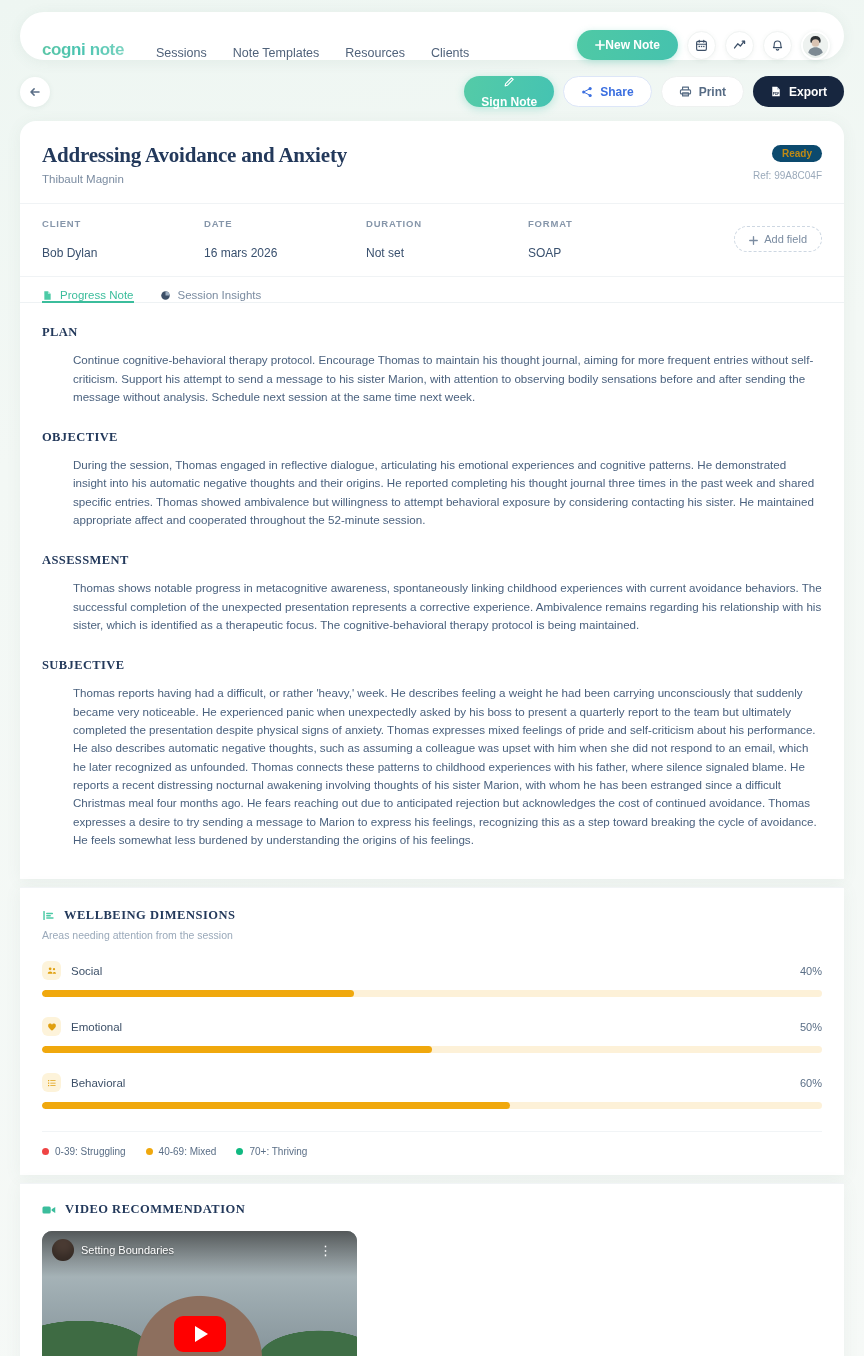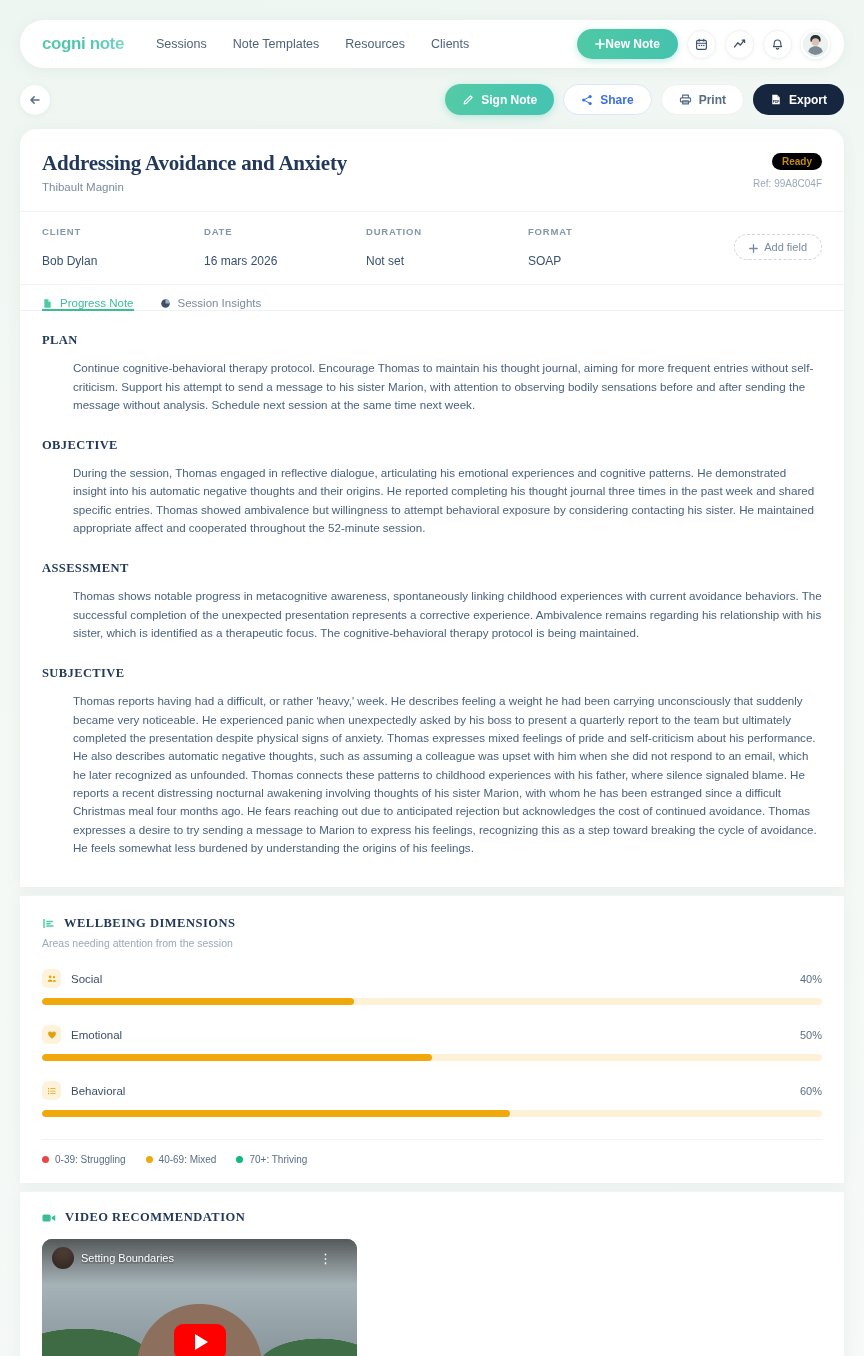--- a/index.html
+++ b/index.html
@@ -15,24 +15,23 @@
     color: #3d5068;
   }
 
   
   .navbar-wrap { padding: 12px 20px 0 20px; }
   .navbar {
     background: #ffffff;
     border-radius: 34px;
     height: 48px;
     display: flex;
-    align-items: center;
+    align-items: flex-end;
     padding: 0 14px 0 22px;
     box-shadow: 0 2px 14px rgba(80,120,105,0.08);
-    margin-top: 8px;
   }
   .logo {
     font-size: 17px;
     font-weight: 700;
     letter-spacing: -0.4px;
     background: linear-gradient(90deg, #5ec7a8 0%, #49c3b0 45%, #7ad3c0 100%);
     -webkit-background-clip: text;
     background-clip: text;
     color: transparent;
     margin-right: 32px;
@@ -104,20 +103,21 @@
     padding: 0 17px;
     cursor: pointer;
     border: none;
     font-family: "Liberation Sans", sans-serif;
     white-space: nowrap;
   }
   .btn-sign {
     background: linear-gradient(100deg, #54cba7, #45c3b2);
     color: #fff;
     box-shadow: 0 2px 8px rgba(70,195,170,0.35);
+    flex-direction: column;
   }
   .btn-share { background: #fff; color: #3b6fe0; border: 1px solid #dde6f8; }
   .btn-print { background: #fff; color: #566b84; border: 1px solid #eef1f0; }
   .btn-export { background: #17263f; color: #fff; }
 
   
   .card {
     background: #fff;
     margin: 0 20px;
     border-radius: 16px 16px 0 0;
@@ -134,21 +134,21 @@
     font-size: 21px;
     font-weight: 700;
     color: #23395b;
     letter-spacing: -0.2px;
     line-height: 1.2;
   }
   .note-author { font-size: 11.5px; color: #7b8ca1; margin-top: 5px; }
   .head-right { margin-left: auto; text-align: right; }
   .badge {
     display: inline-block;
-    background: #000000;
+    background: #0c4a6e;
     color: #c08a14;
     font-size: 10px;
     font-weight: 700;
     border-radius: 10px;
     padding: 3px 10px;
   }
   .ref { font-size: 10px; color: #9aa9ba; margin-top: 8px; }
 
   .meta-row {
     display: flex;

